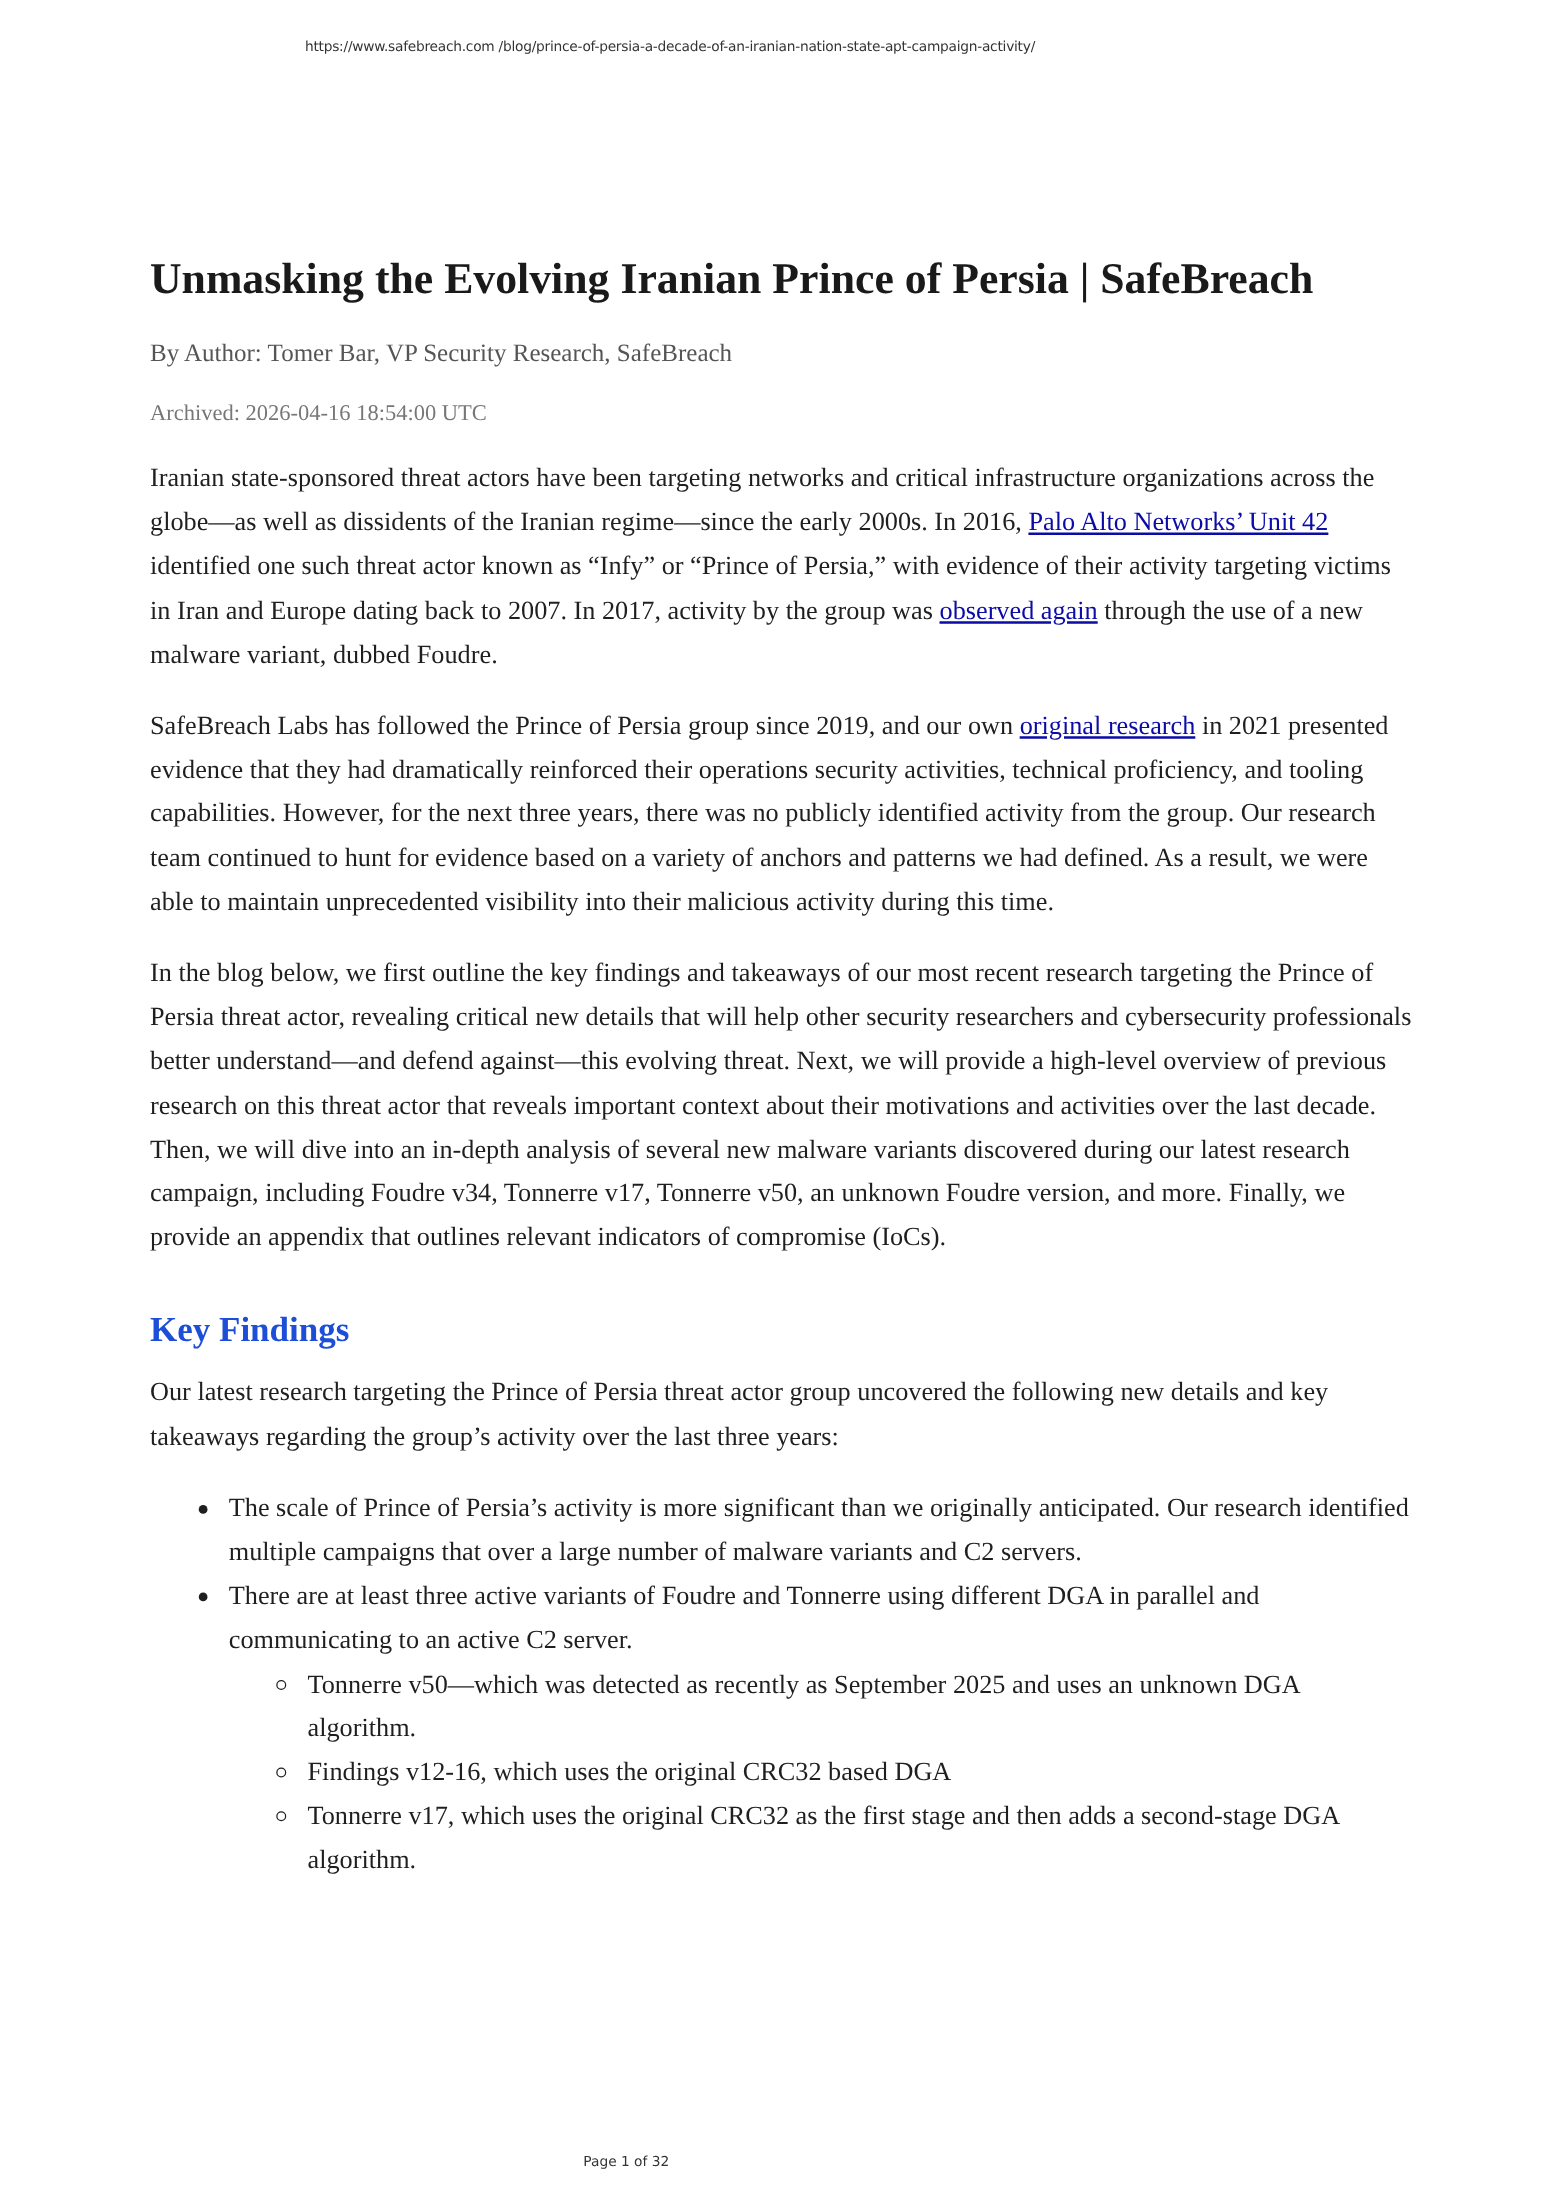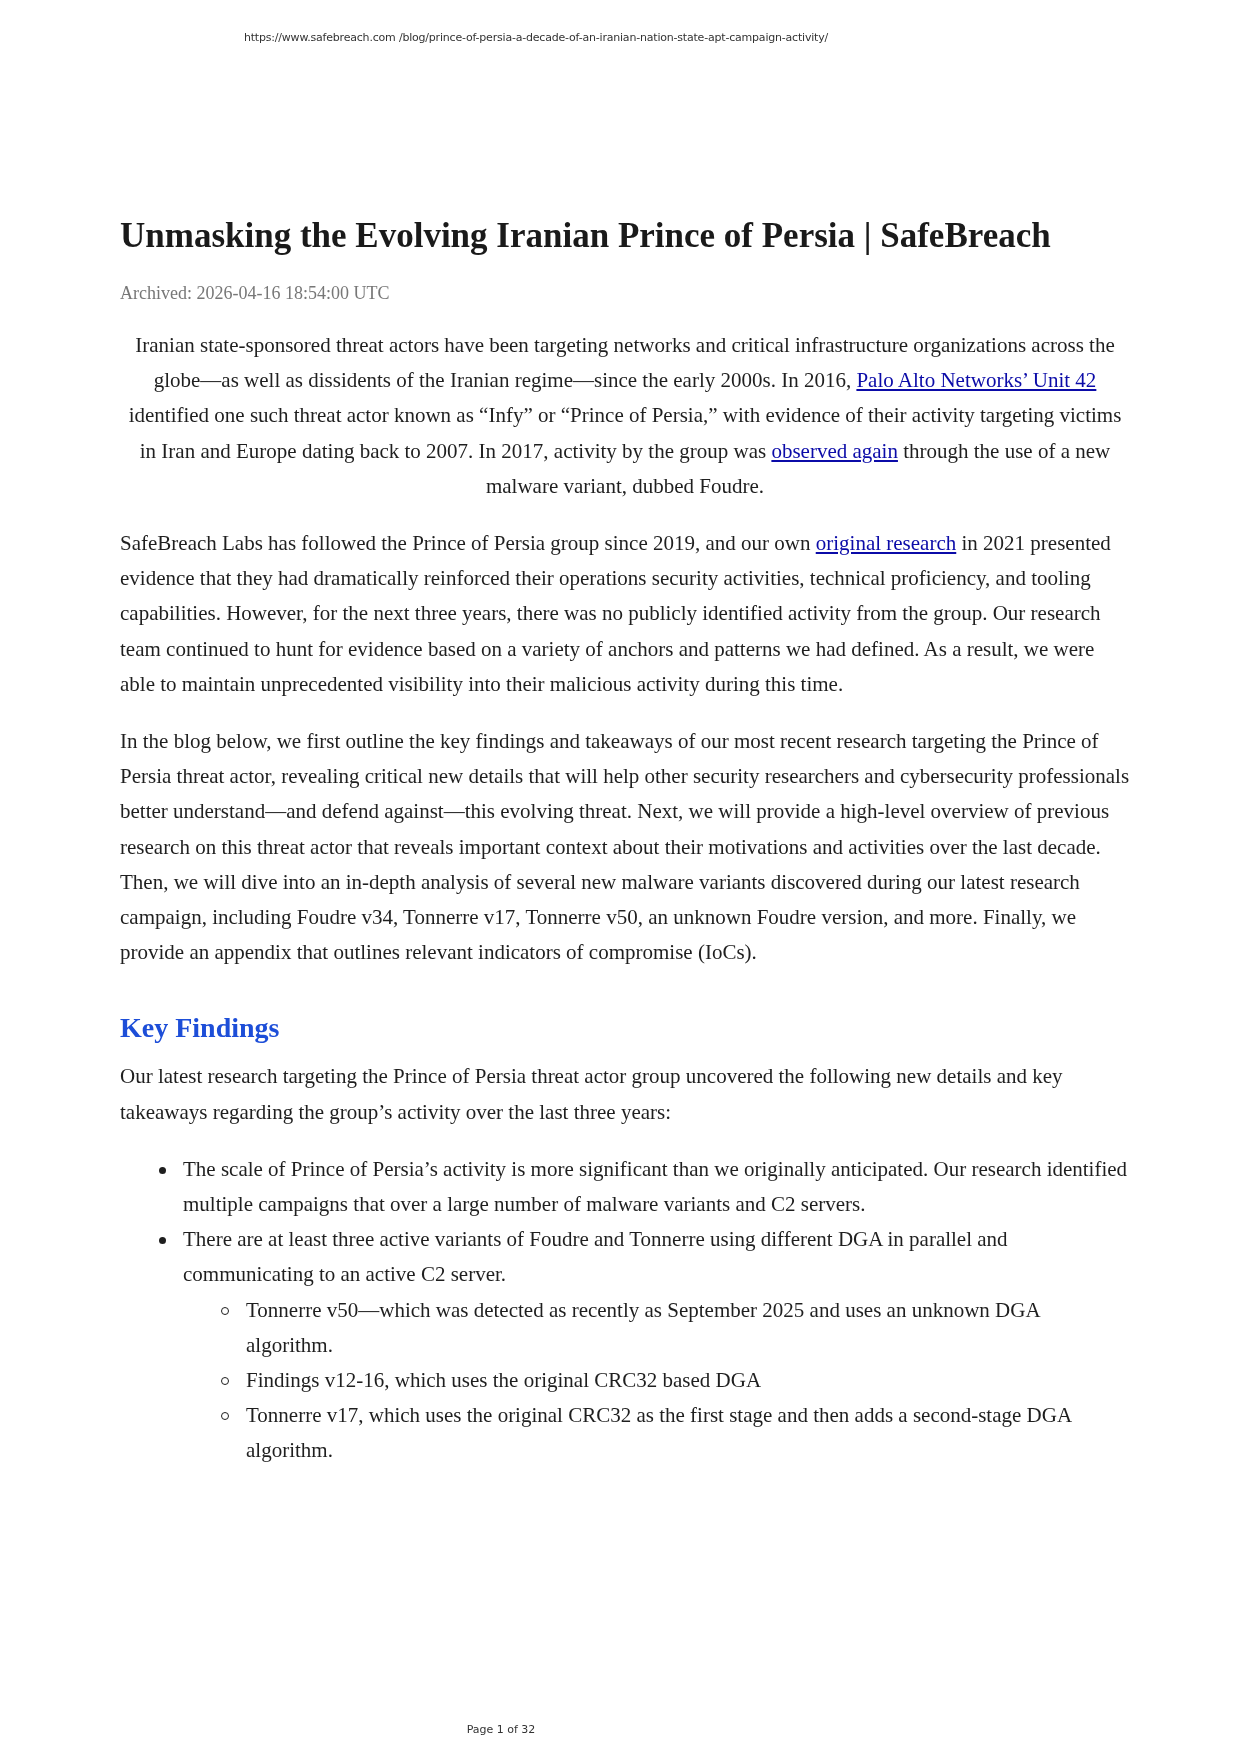--- a/index.html
+++ b/index.html
@@ -2,30 +2,30 @@
 <html><head>
 <meta charset="utf-8">
 <style>
   html, body { margin: 0; padding: 0; background: #ffffff; }
   body { width: 1242px; height: 1756px; position: relative; overflow: hidden; }
   .url-header {
     position: absolute; top: 31px; left: 0; width: 1072px; text-align: center;
     font-family: "DejaVu Sans", sans-serif; font-size: 11px; color: #333333; letter-spacing: -0.2px;
   }
   .content {
-    position: absolute; left: 120px; top: 212px; width: 1010px;
+    position: absolute; left: 120px; top: 199px; width: 1010px;
     font-family: "Liberation Serif", serif; color: #1f1f1f;
   }
   h1 {
     margin: 0; font-size: 35px; font-weight: bold; line-height: 48px; color: #1a1a1a;
   }
   .byline { margin-top: 22px; font-size: 20px; color: #555555; line-height: 28px; }
   .archived { margin-top: 20px; font-size: 18px; color: #777777; line-height: 26px; }
   p { margin: 0; font-size: 21px; line-height: 35.2px; }
-  .p1 { margin-top: 22px; text-align: center; }
+  .p1 { margin-top: 22px; }
   .p2, .p3 { margin-top: 22px; }
   a { color: #0b0ba8; text-decoration: underline; }
   h2 { margin: 38px 0 0 0; font-size: 28px; font-weight: bold; line-height: 40px; color: #1d4ed8; }
   .p4 { margin-top: 11px; }
   ul { margin: 0; padding: 0; list-style: none; }
   ul.lvl1 { margin-top: 22px; padding-left: 63px; }
   ul.lvl1 > li { position: relative; font-size: 21px; line-height: 35.2px; }
   ul.lvl1 > li > .bullet {
     position: absolute; left: -24px; top: 15px; width: 7px; height: 7px; border-radius: 50%; background: #1f1f1f;
   }
@@ -39,20 +39,21 @@
     font-family: "DejaVu Sans", sans-serif; font-size: 11px; color: #333333;
   }
 </style>
 </head>
 <body>
 
 <div class="url-header">https://www.safebreach.com /blog/prince-of-persia-a-decade-of-an-iranian-nation-state-apt-campaign-activity/</div>
 
 <div class="content">
   <h1>Unmasking the Evolving Iranian Prince of Persia | SafeBreach</h1>
+  <div class="byline">By Author:  Tomer Bar, VP Security Research, SafeBreach</div>
   <div class="archived">Archived: 2026-04-16 18:54:00 UTC</div>
 
   <p class="p1"><span>Iranian state-sponsored threat actors have been targeting networks and critical infrastructure organizations across the globe—as well as dissidents of the Iranian regime—since the early 2000s. In 2016, </span><a href="#">Palo Alto Networks’ Unit 42</a><span> identified one such threat actor known as “Infy” or “Prince of Persia,” with evidence of their activity targeting victims in Iran and Europe dating back to 2007. In 2017, activity by the group was </span><a href="#">observed again</a><span> through the use of a new malware variant, dubbed Foudre.</span></p>
 
   <p class="p2"><span>SafeBreach Labs has followed the Prince of Persia group since 2019, and our own </span><a href="#">original research</a><span> in 2021 presented evidence that they had dramatically reinforced their operations security activities, technical proficiency, and tooling capabilities. However, for the next three years, there was no publicly identified activity from the group. Our research team continued to hunt for evidence based on a variety of anchors and patterns we had defined. As a result, we were able to maintain unprecedented visibility into their malicious activity during this time.</span></p>
 
   <p class="p3">In the blog below, we first outline the key findings and takeaways of our most recent research targeting the Prince of Persia threat actor, revealing critical new details that will help other security researchers and cybersecurity professionals better understand—and defend against—this evolving threat. Next, we will provide a high-level overview of previous research on this threat actor that reveals important context about their motivations and activities over the last decade. Then, we will dive into an in-depth analysis of several new malware variants discovered during our latest research campaign, including Foudre v34, Tonnerre v17, Tonnerre v50, an unknown Foudre version, and more. Finally, we provide an appendix that outlines relevant indicators of compromise (IoCs).</p>
 
   <h2>Key Findings</h2>
 

